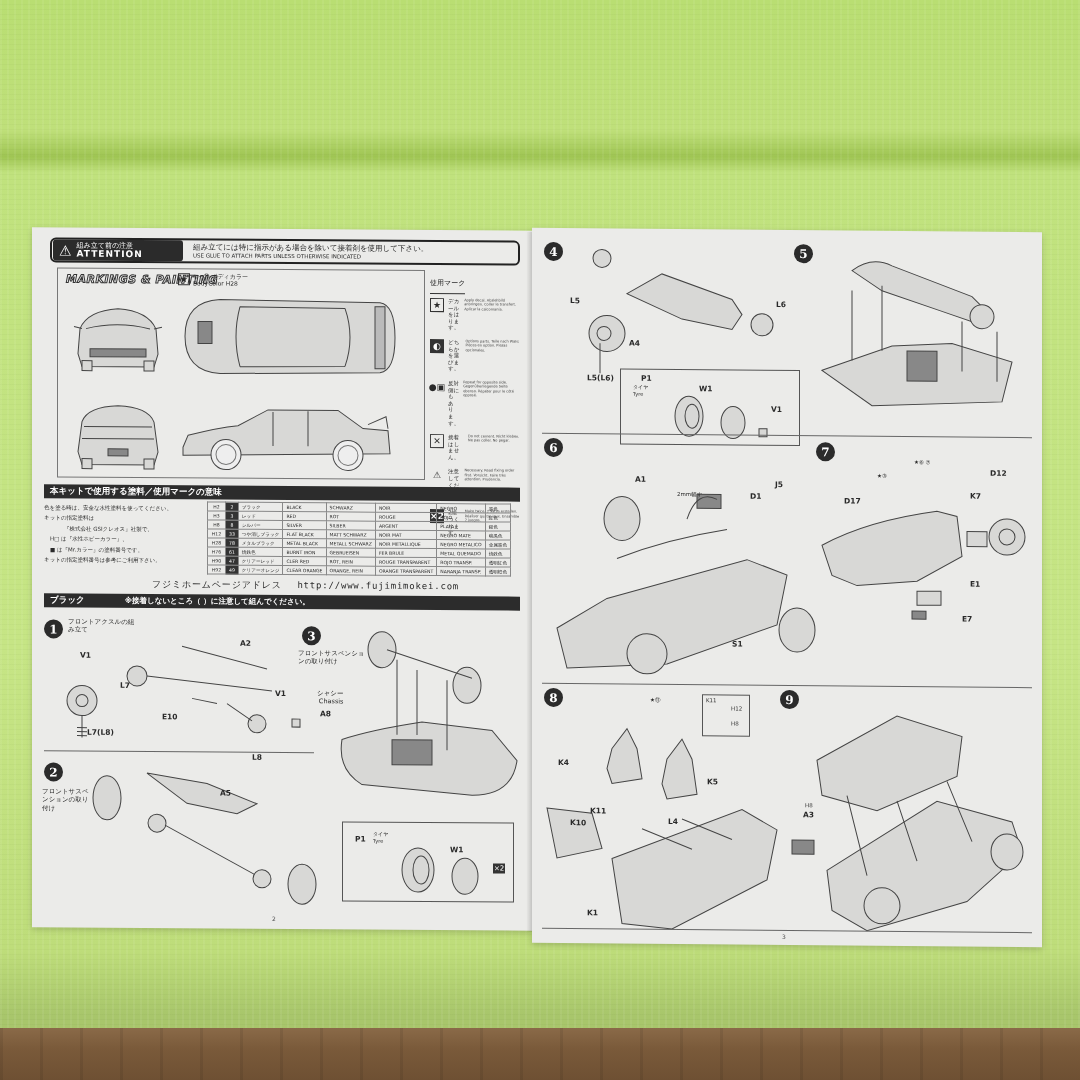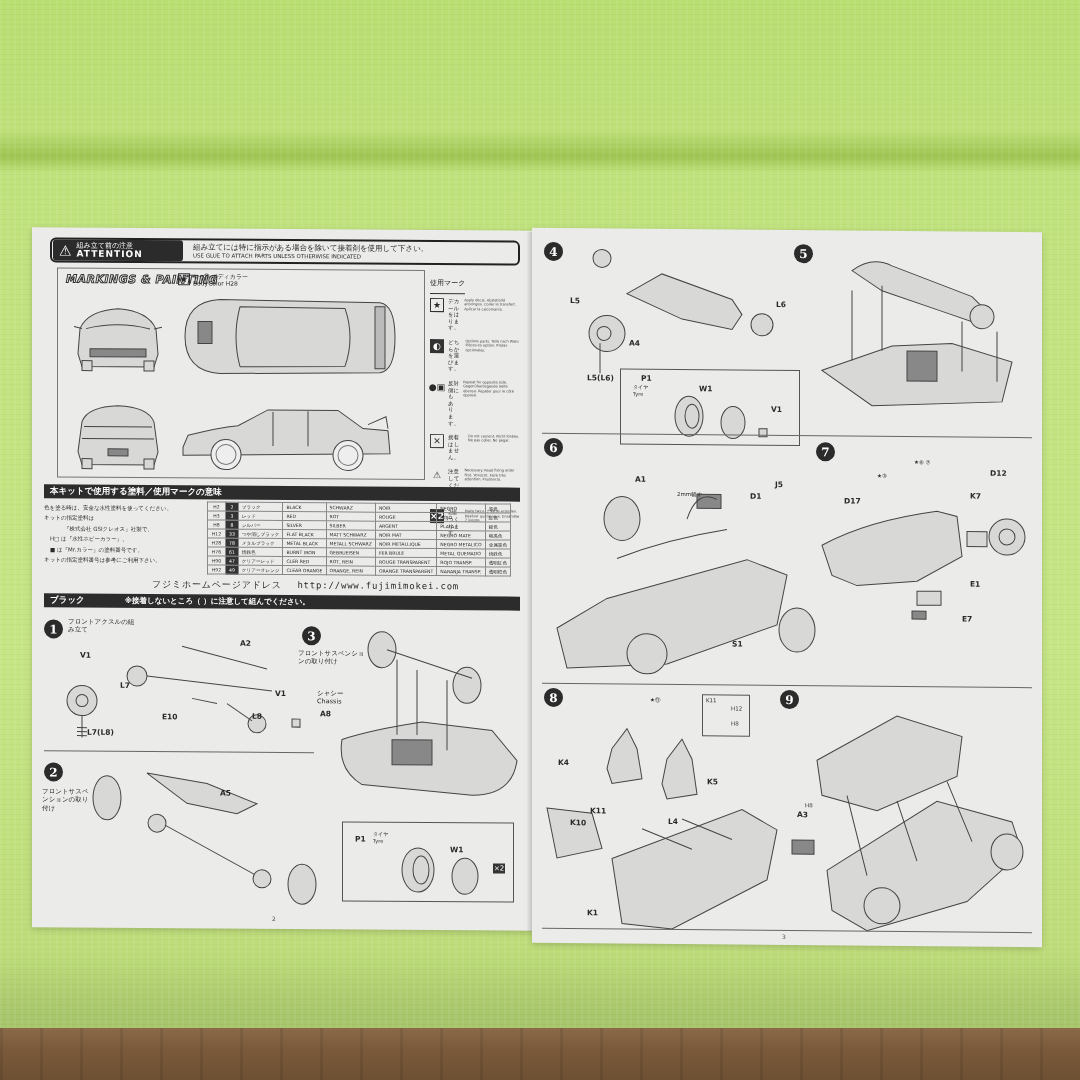--- a/index.html
+++ b/index.html
@@ -309,26 +309,26 @@
     <path class="ln" d="M130 18 L215 40"></path>
     <circle class="fill" cx="205" cy="95" r="9"></circle>
     <path class="ln" d="M140 70 L165 75 M175 75 L200 92"></path>
     <rect class="fill" x="240" y="90" width="8" height="8"></rect>
   </svg>
   <div class="lbl" style="left:48px;top:423px">V1</div>
   <div class="lbl" style="left:208px;top:410px">A2</div>
   <div class="lbl" style="left:88px;top:453px">L7</div>
   <div class="lbl" style="left:130px;top:484px">E10</div>
   <div class="lbl" style="left:243px;top:460px">V1</div>
-  <div class="lbl" style="left:220px;top:483px">L8</div>
+  <div class="lbl" style="left:220px;top:524px">L8</div>
   <div class="lbl" style="left:55px;top:500px">L7(L8)</div>
 
   <div class="step-num" style="left:270px;top:397px">3</div>
   <div class="step-title" style="left:266px;top:420px;width:70px">フロントサスペンションの取り付け</div>
-  <div class="step-title" style="left:285px;top:460px;text-align:left">
+  <div class="step-title" style="left:285px;top:460px;text-align:right">
     <div>シャシー</div>
       <div>Chassis</div>
   </div>
   <div class="lbl" style="left:288px;top:480px">A8</div>
   <svg style="position:absolute;left:300px;top:400px" width="190" height="170">
     <ellipse class="fill" cx="50" cy="20" rx="14" ry="18"></ellipse>
     <ellipse class="fill" cx="135" cy="55" rx="14" ry="18"></ellipse>
     <path class="fill" d="M10 110 Q40 100 90 92 L160 100 L185 130 Q180 165 140 165 L30 155 Q5 140 10 110 Z"></path>
     <rect class="dark" x="60" y="110" width="40" height="25"></rect>
     <path class="ln" d="M55 20 L140 48 M65 30 L65 105 M85 40 L85 105 M115 50 L115 120"></path>
@@ -466,18 +466,18 @@
 
   <div class="step-num" style="left:248px;top:460px">9</div>
   <svg style="position:absolute;left:255px;top:470px" width="245" height="225">
     <path class="fill" d="M30 60 L110 15 L175 35 L170 75 L90 110 L35 95 Z"></path>
     <path class="fill" d="M40 170 L150 100 L225 120 L235 150 L180 200 L80 230 L45 210 Z"></path>
     <ellipse class="fill" cx="95" cy="205" rx="18" ry="18"></ellipse>
     <ellipse class="fill" cx="220" cy="150" rx="16" ry="18"></ellipse>
     <rect class="dark" x="5" y="140" width="22" height="14"></rect>
     <path class="ln" d="M60 95 L80 175 M110 100 L130 160 M160 80 L185 140"></path>
   </svg>
-  <div class="lbl" style="left:265px;top:580px">A3</div>
+  <div class="lbl" style="left:271px;top:580px">A3</div>
   <div class="hcode" style="left:273px;top:572px">H8</div>
 
   <div class="rule" style="left:10px;top:700px;width:490px"></div>
   <div class="page-no" style="left:250px;top:703px">3</div>
 </div>
 
 </body></html>

